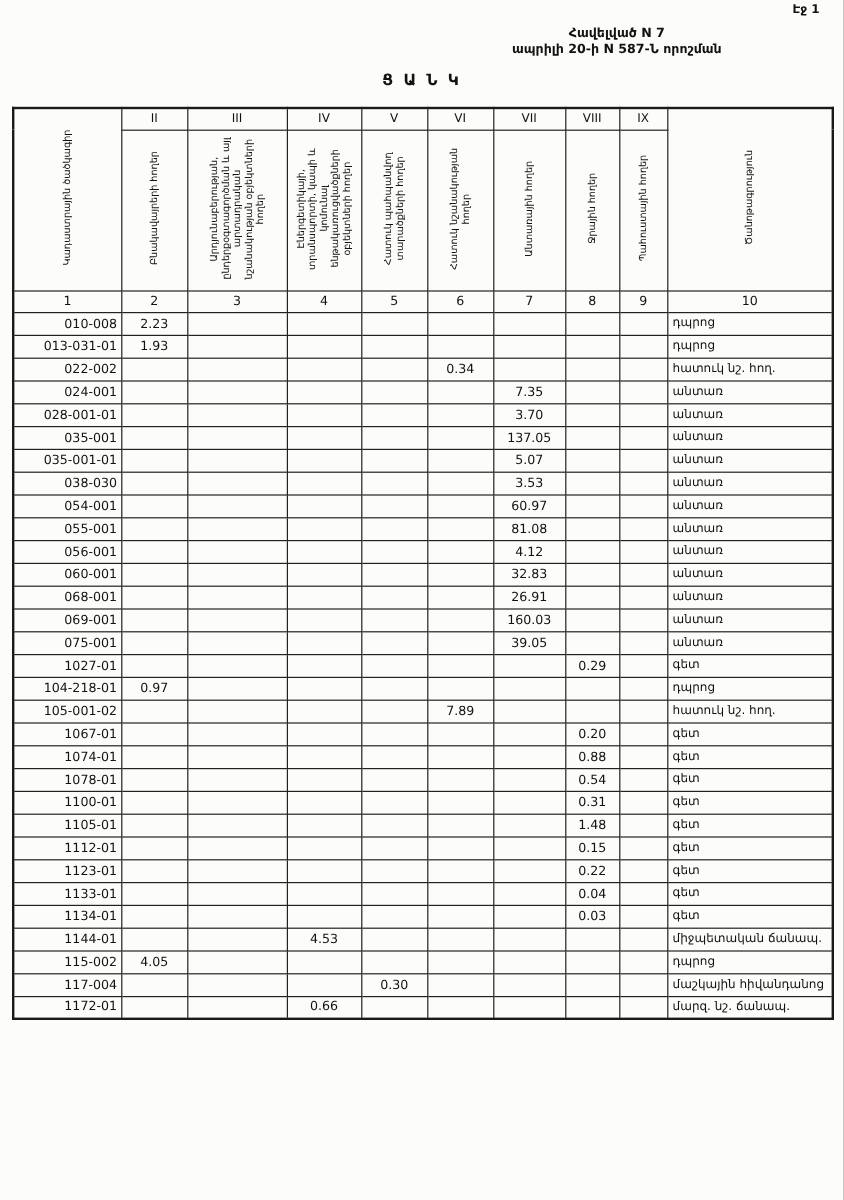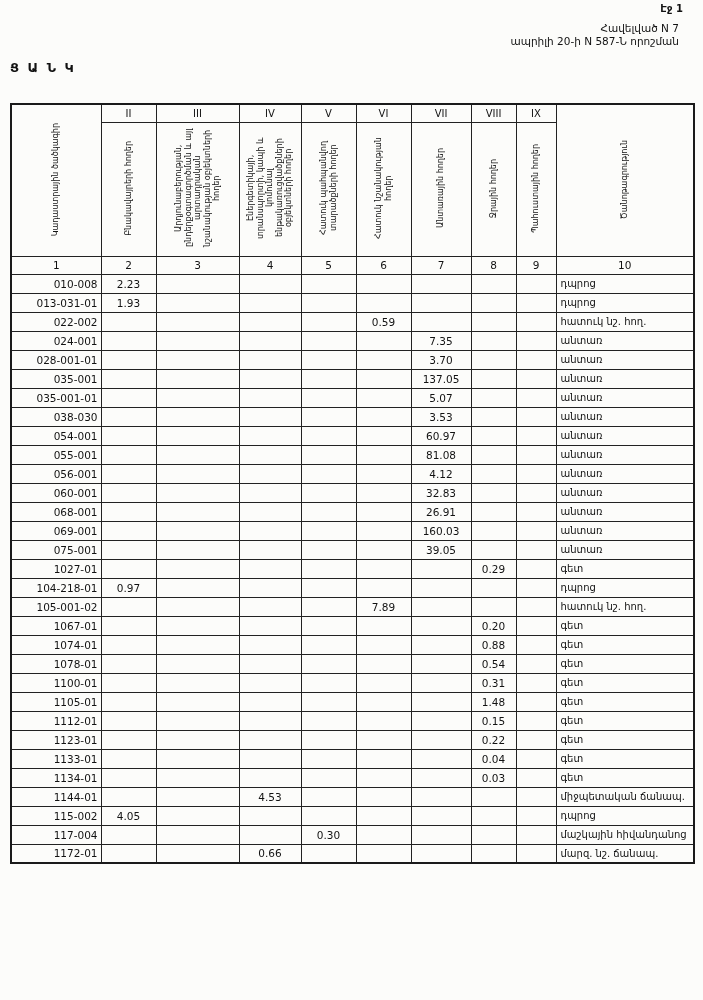--- a/index.html
+++ b/index.html
@@ -21,44 +21,44 @@
     position: absolute;
     top: 3px;
     right: 20px;
     font-size: 10px;
     font-weight: bold;
   }
 
   .annex-block {
     margin: 18px 14px 0 auto;
     width: 330px;
-    text-align: right;
+    text-align: center;
     font-size: 10.5px;
-    font-weight: normal;
+    font-weight: bold;
     line-height: 1.25;
   }
 
   .doc-title {
-    text-align: left;
+    text-align: center;
     font-size: 13px;
     font-weight: bold;
     margin-top: 12px;
     letter-spacing: 2px;
   }
 
   .doc-subtitle {
     text-align: center;
     font-size: 10.5px;
     font-weight: bold;
     line-height: 1.45;
     margin-top: 10px;
   }
 
   table.land-table {
-    margin-top: 28px;
+    margin-top: 14px;
     border-collapse: collapse;
     width: 683px;
     table-layout: fixed;
     font-size: 10.5px;
   }
   table.land-table th,
   table.land-table td {
     border: 1px solid #222;
     padding: 1px 3px;
     vertical-align: middle;
@@ -181,21 +181,21 @@
           <td class="val"></td>
           <td class="val"></td>
           <td class="note">դպրոց</td>
         </tr>
         <tr>
           <td class="code">022-002</td>
           <td class="val"></td>
           <td class="val"></td>
           <td class="val"></td>
           <td class="val"></td>
-          <td class="val">0.59</td>
+          <td class="val">0.34</td>
           <td class="val"></td>
           <td class="val"></td>
           <td class="val"></td>
           <td class="note">հատուկ նշ. հող.</td>
         </tr>
         <tr>
           <td class="code">024-001</td>
           <td class="val"></td>
           <td class="val"></td>
           <td class="val"></td>

